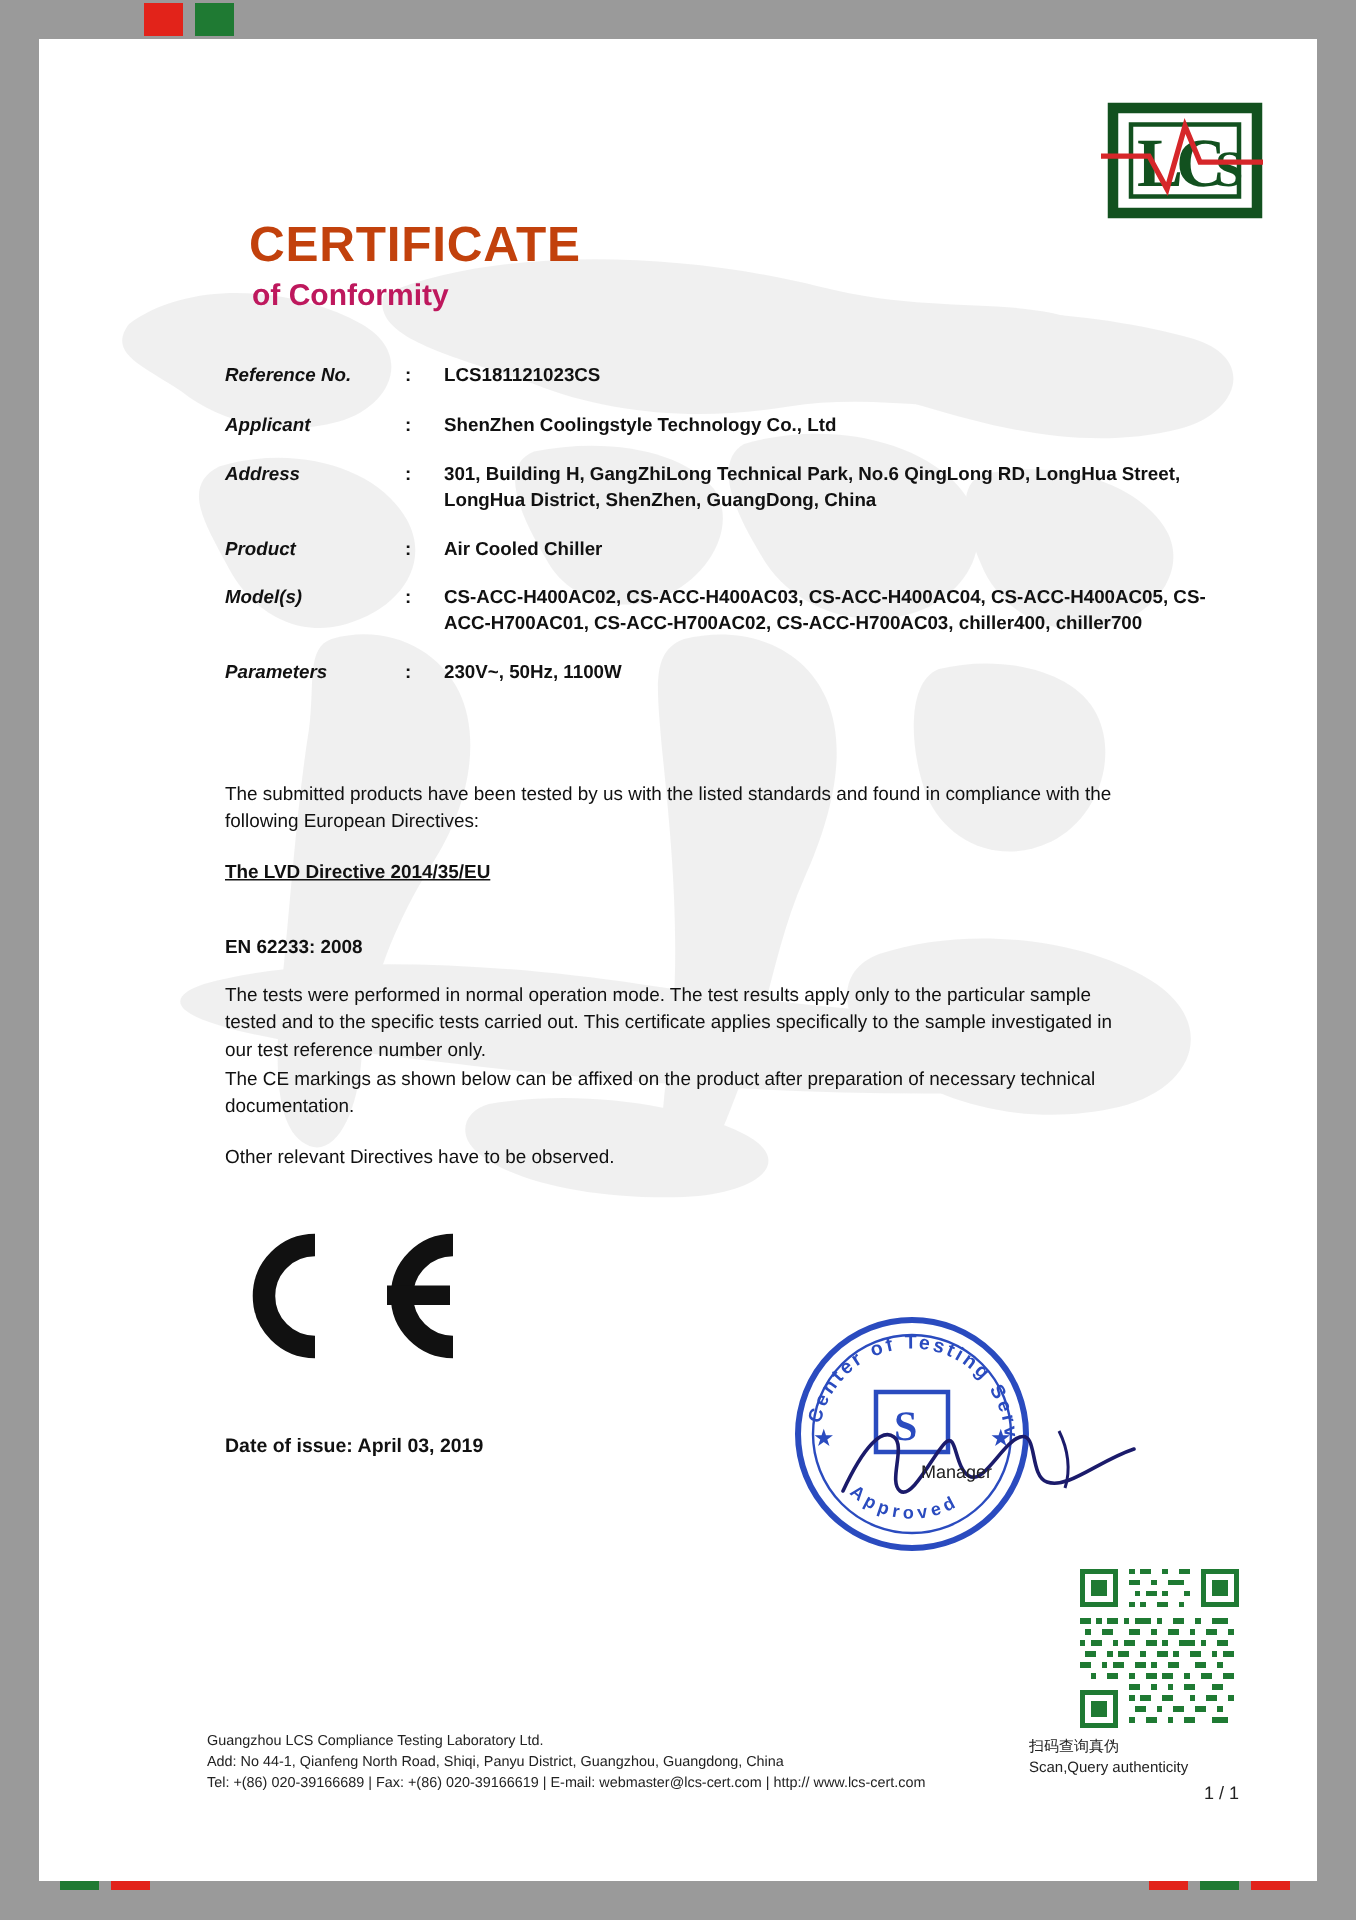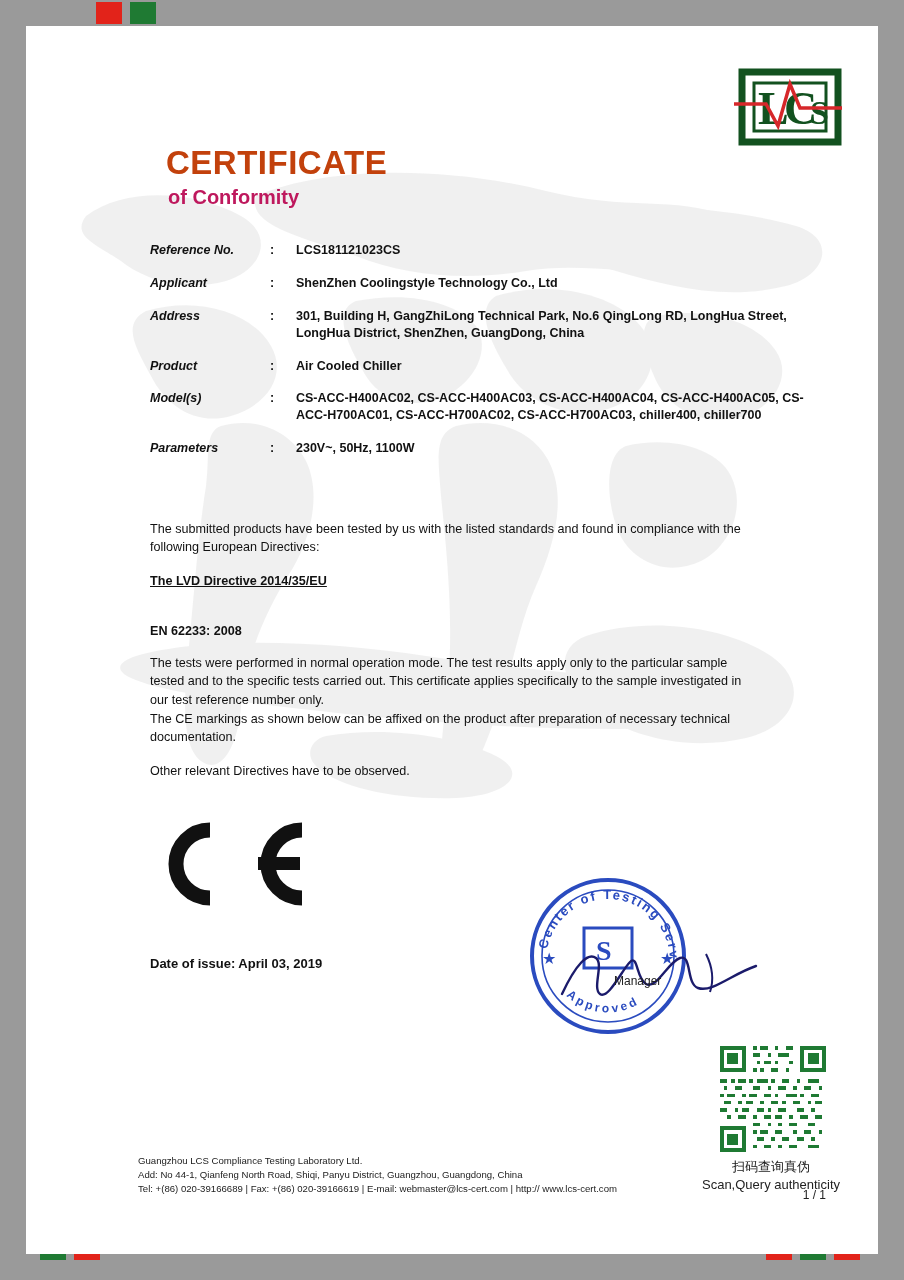--- a/index.html
+++ b/index.html
@@ -184,22 +184,21 @@
     right: 52px;
     top: 1020px;
     width: 106px;
     height: 106px;
   }
   .qr-caption {
     position: absolute;
     right: 22px;
     top: 1132px;
     width: 170px;
-    text-align: center;
-    font-size: 13px;
+    font-size: 10px;
     color: #222;
     line-height: 1.35;
   }
   .page-no {
     position: absolute;
     right: 52px;
     top: 1162px;
     font-size: 12px;
     color: #222;
     margin-left: 32px;

